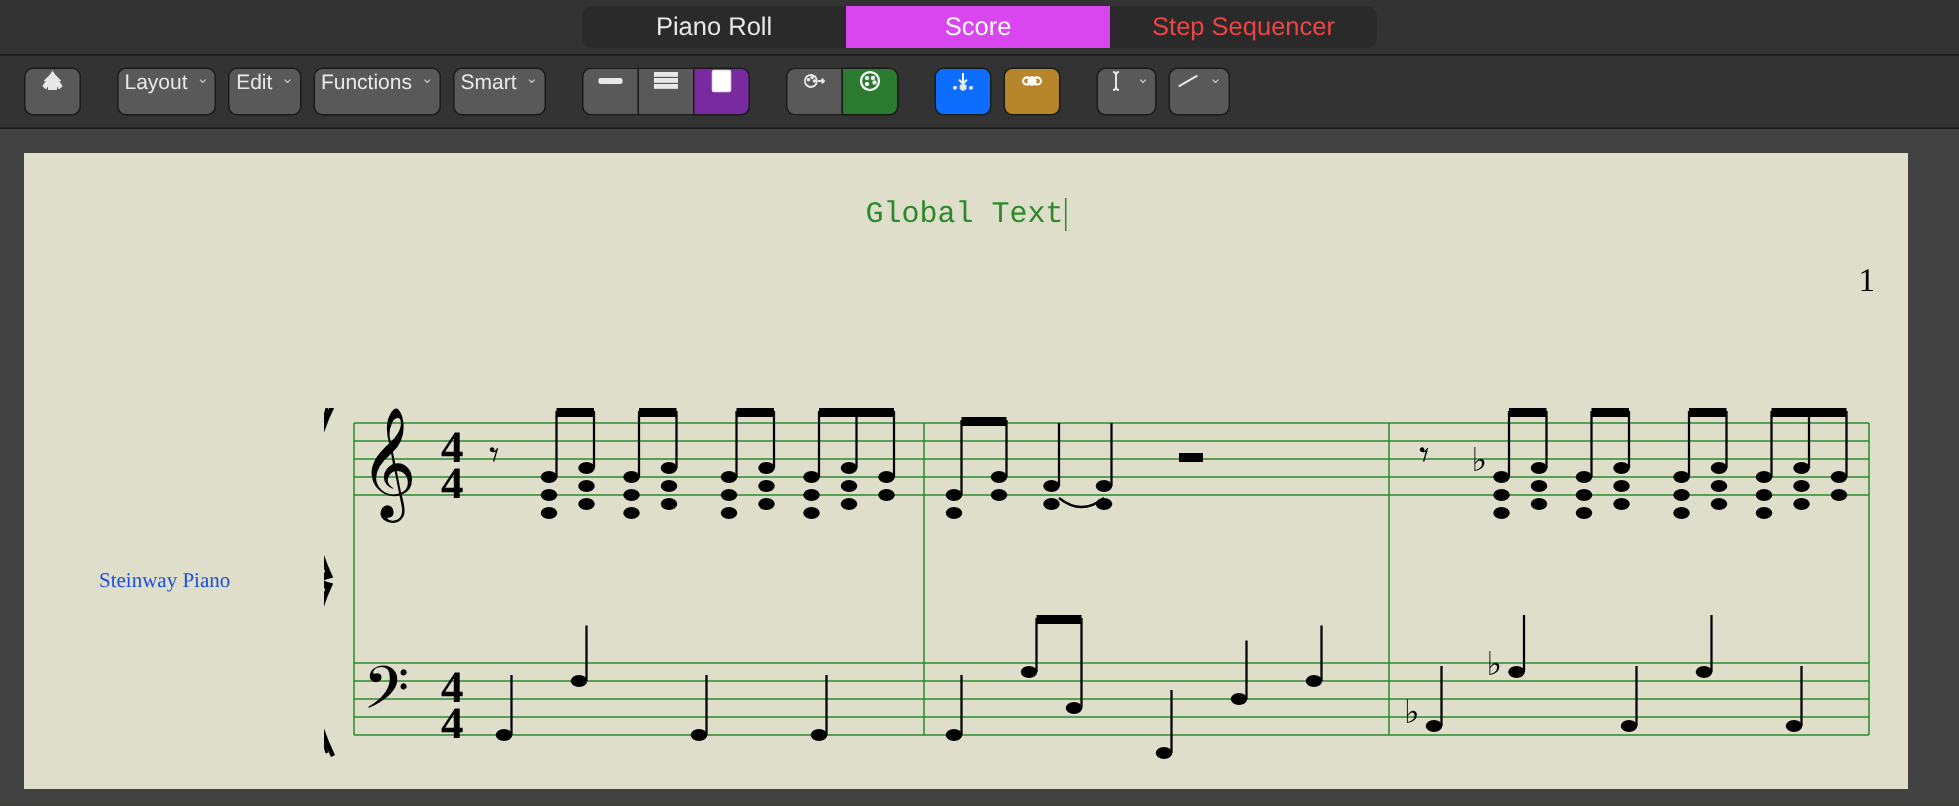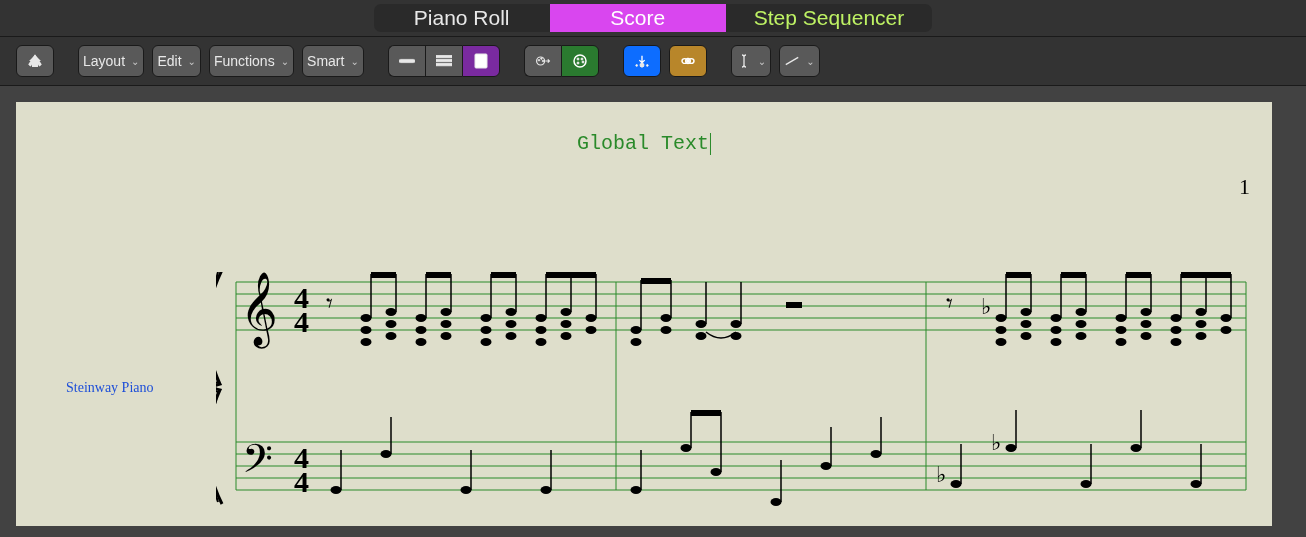--- a/index.html
+++ b/index.html
@@ -1,22 +1,22 @@
 <!DOCTYPE html>
 <html><head>
 <meta charset="utf-8">
 <style>
   html,body{margin:0;padding:0;width:1306px;height:537px;background:#000;font-family:-apple-system,"Helvetica Neue",Arial,sans-serif;overflow:hidden}
   .topbar{background:#333;height:36px;display:flex;align-items:center;justify-content:center;border-bottom:1px solid #1a1a1a}
   .tabs{display:flex;background:#2a2a2a;border-radius:7px;height:28px;overflow:hidden}
-  .tab{display:flex;align-items:center;justify-content:center;padding:0 28px;font-size:21px;color:#e8e8e8;cursor:default;min-width:120px}
+  .tab{display:flex;align-items:center;justify-content:center;padding:0 28px;font-size:17px;color:#e8e8e8;cursor:default;min-width:120px}
   .tab.active{background:#d946ef;color:#fff}
-  .tab.disabled{color:#bef264}
+  .tab.disabled{color:#ef4444}
   .toolbar{background:#333;height:48px;display:flex;align-items:center;padding:0 16px;gap:8px;border-bottom:1px solid #1a1a1a}
-  .tbtn{background:#595959;border:1px solid #1a1a1a;border-radius:6px;height:30px;display:flex;align-items:center;justify-content:center;padding:0 4px;color:#e8e8e8;font-size:14px;gap:6px;min-width:28px}
+  .tbtn{background:#595959;border:1px solid #1a1a1a;border-radius:6px;height:30px;display:flex;justify-content:center;padding:0 4px;color:#e8e8e8;font-size:14px;gap:6px;min-width:28px}
   .tbtn svg{width:16px;height:16px;fill:#e8e8e8;stroke:#e8e8e8}
   .tbtn .chev{font-size:10px;color:#c8c8c8}
   .sep{width:8px}
   .tbtn.green{background:#2a7a2f}
   .tbtn.purple{background:#7a2aa0}
   .tbtn.blue{background:#0d6dff}
   .tbtn.gold{background:#b8862a}
   .seg{display:flex}
   .seg .tbtn{border-radius:0;border-right-width:0}
   .seg .tbtn:first-child{border-radius:6px 0 0 6px}

